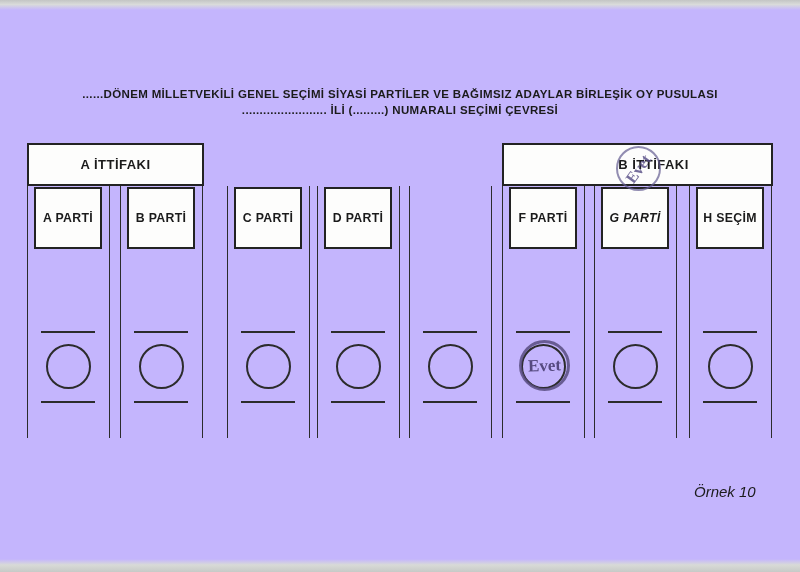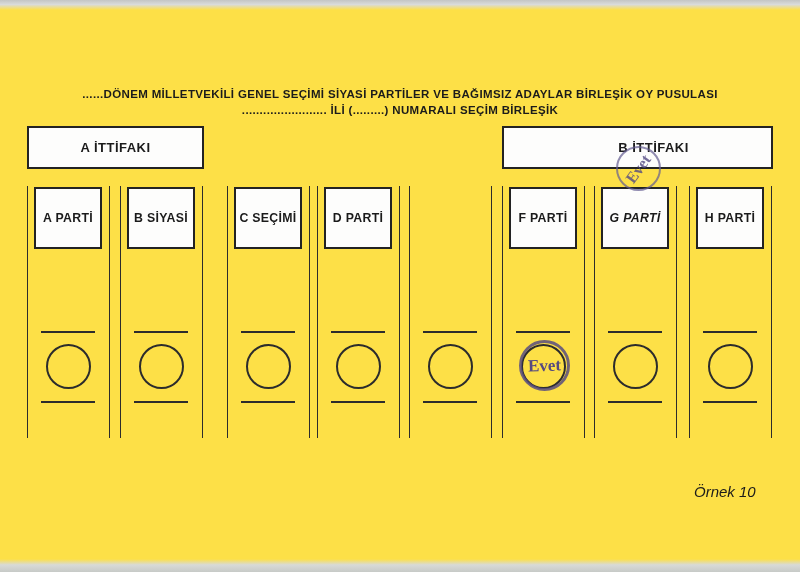--- a/index.html
+++ b/index.html
@@ -1,19 +1,19 @@
 <!DOCTYPE html>
 <html><head>
 <meta charset="utf-8">
 <style>
   html,body{margin:0;padding:0;background:#ffffff;}
   .sheet{
     position:relative;
     width:800px;height:572px;
-    background:#fde047;
+    background:#c4b5fd;
     overflow:hidden;
     font-family:"Liberation Sans", sans-serif;
     color:#1b1b1b;
   }
   
   .scan-top{
     position:absolute;left:0;top:0;width:800px;height:10px;
     background:linear-gradient(to bottom,#c3c5c4 0%,#d9dbda 45%,rgba(255,255,255,0) 100%);
   }
   .scan-bottom{
@@ -22,21 +22,21 @@
   }
   
   .title{
     position:absolute;left:0;width:800px;text-align:center;
     font-weight:bold;font-size:11.5px;letter-spacing:0.35px;white-space:nowrap;
   }
   .title.l1{top:88px;}
   .title.l2{top:104px;}
   
   .alliance-header{
-    position:absolute;top:126px;height:43px;
+    position:absolute;top:143px;height:43px;
     border:2px solid #232323;background:#fdfdfc;
     display:flex;align-items:center;justify-content:center;
     font-weight:bold;font-size:13px;letter-spacing:0.5px;
     box-sizing:border-box;z-index:2;
   }
   .hdr-a{left:27px;width:177px;}
   .hdr-b{left:502px;width:271px;padding-left:32px;}
   
   .band{
     position:absolute;top:186px;width:83px;height:252px;
@@ -89,21 +89,21 @@
 </style>
 </head>
 <body>
 
 <div class="sheet">
 
   <div class="scan-top"></div>
   <div class="scan-bottom"></div>
 
   <div class="title l1">......DÖNEM MİLLETVEKİLİ GENEL SEÇİMİ SİYASİ PARTİLER VE BAĞIMSIZ ADAYLAR BİRLEŞİK OY PUSULASI</div>
-  <div class="title l2">........................ İLİ (.........) NUMARALI SEÇİM BİRLEŞİK</div>
+  <div class="title l2">........................ İLİ (.........) NUMARALI SEÇİMİ ÇEVRESİ</div>
 
   <div class="alliance-header hdr-a">
     <span>A İTTİFAKI</span>
   </div>
   <div class="alliance-header hdr-b">
     <span>B İTTİFAKI</span>
   </div>
 
   <div class="stamp-hdr">
     <span class="stamp-text">Evet</span>
@@ -114,30 +114,30 @@
       <div class="party-box">
         <span>A PARTİ</span>
       </div>
       <div class="hline top"></div>
       <div class="vote-circle"></div>
       <div class="hline bottom"></div>
 
     </div>
       <div class="band" style="left: 120px;">
       <div class="party-box">
-        <span>B SİYASİ</span>
+        <span>B PARTİ</span>
       </div>
       <div class="hline top"></div>
       <div class="vote-circle"></div>
       <div class="hline bottom"></div>
 
     </div>
       <div class="band" style="left: 227px;">
       <div class="party-box">
-        <span>C SEÇİMİ</span>
+        <span>C PARTİ</span>
       </div>
       <div class="hline top"></div>
       <div class="vote-circle"></div>
       <div class="hline bottom"></div>
 
     </div>
       <div class="band" style="left: 317px;">
       <div class="party-box">
         <span>D PARTİ</span>
       </div>
@@ -167,21 +167,21 @@
       <div class="party-box">
         <span>G PARTİ</span>
       </div>
       <div class="hline top"></div>
       <div class="vote-circle"></div>
       <div class="hline bottom"></div>
 
     </div>
       <div class="band" style="left: 689px;">
       <div class="party-box">
-        <span>H PARTİ</span>
+        <span>H SEÇİM</span>
       </div>
       <div class="hline top"></div>
       <div class="vote-circle"></div>
       <div class="hline bottom"></div>
 
     </div>
     </div>
 
   <div class="example-label">Örnek 10</div>
   <div class="note">

